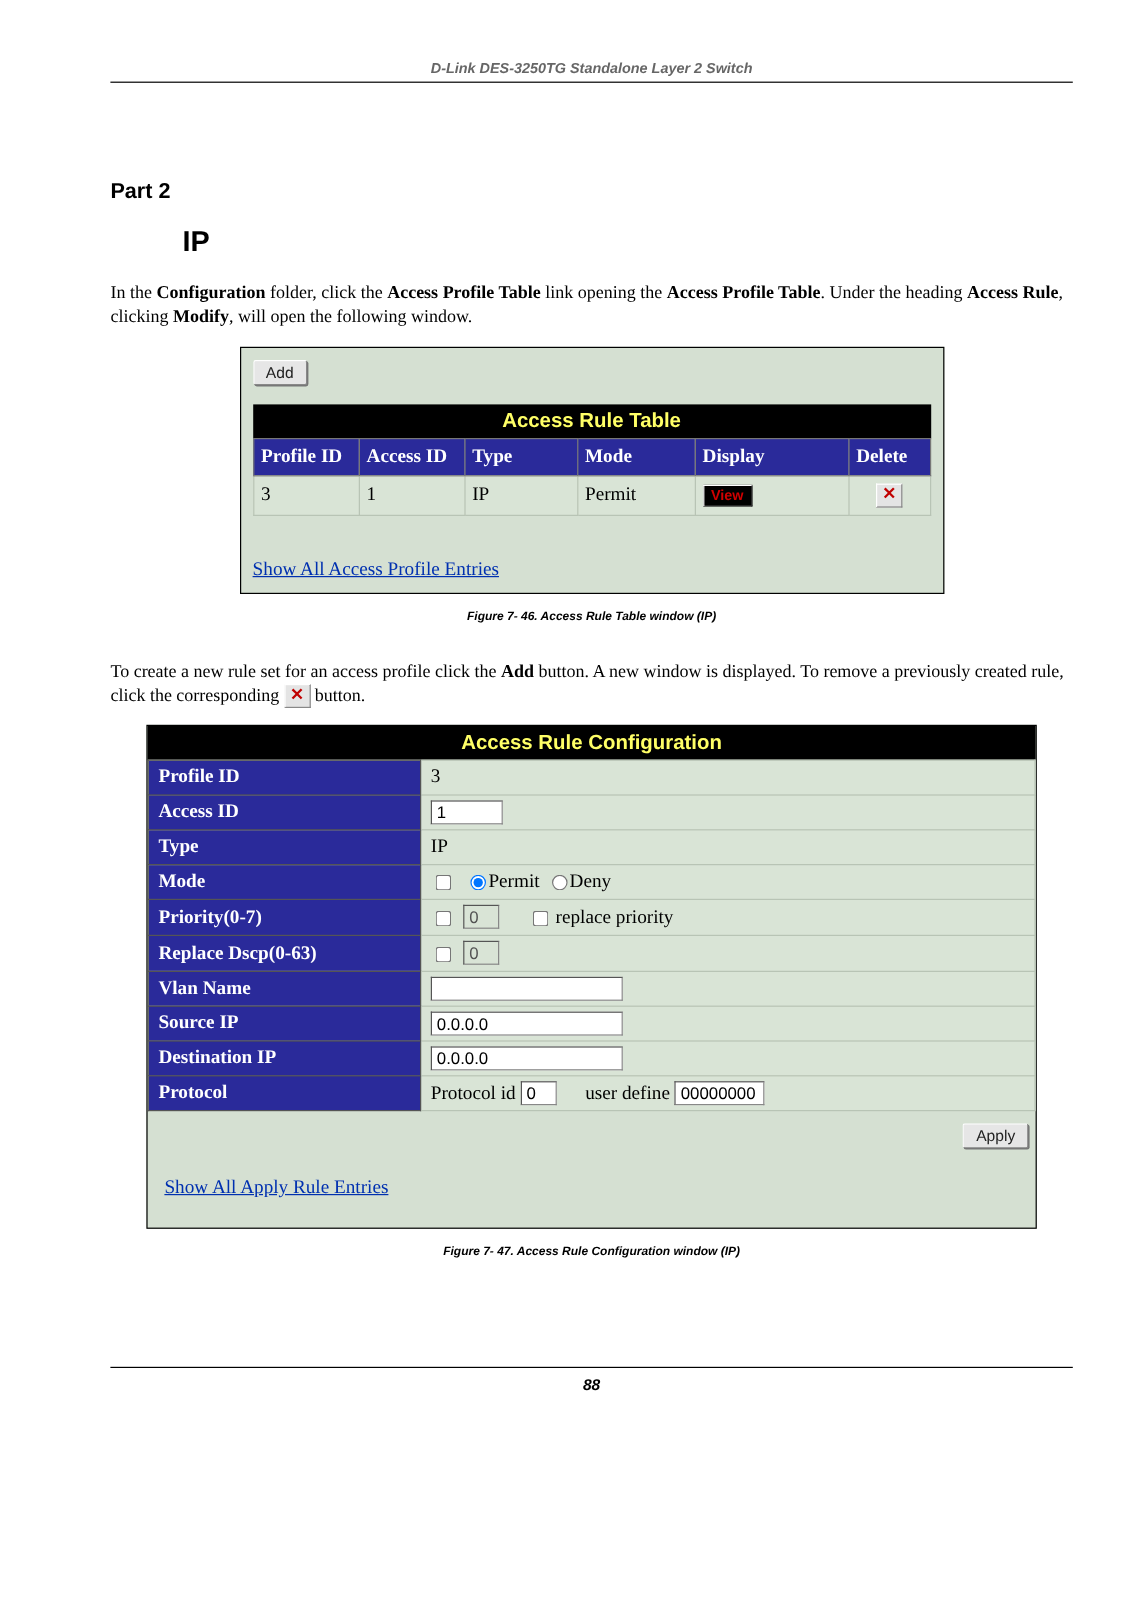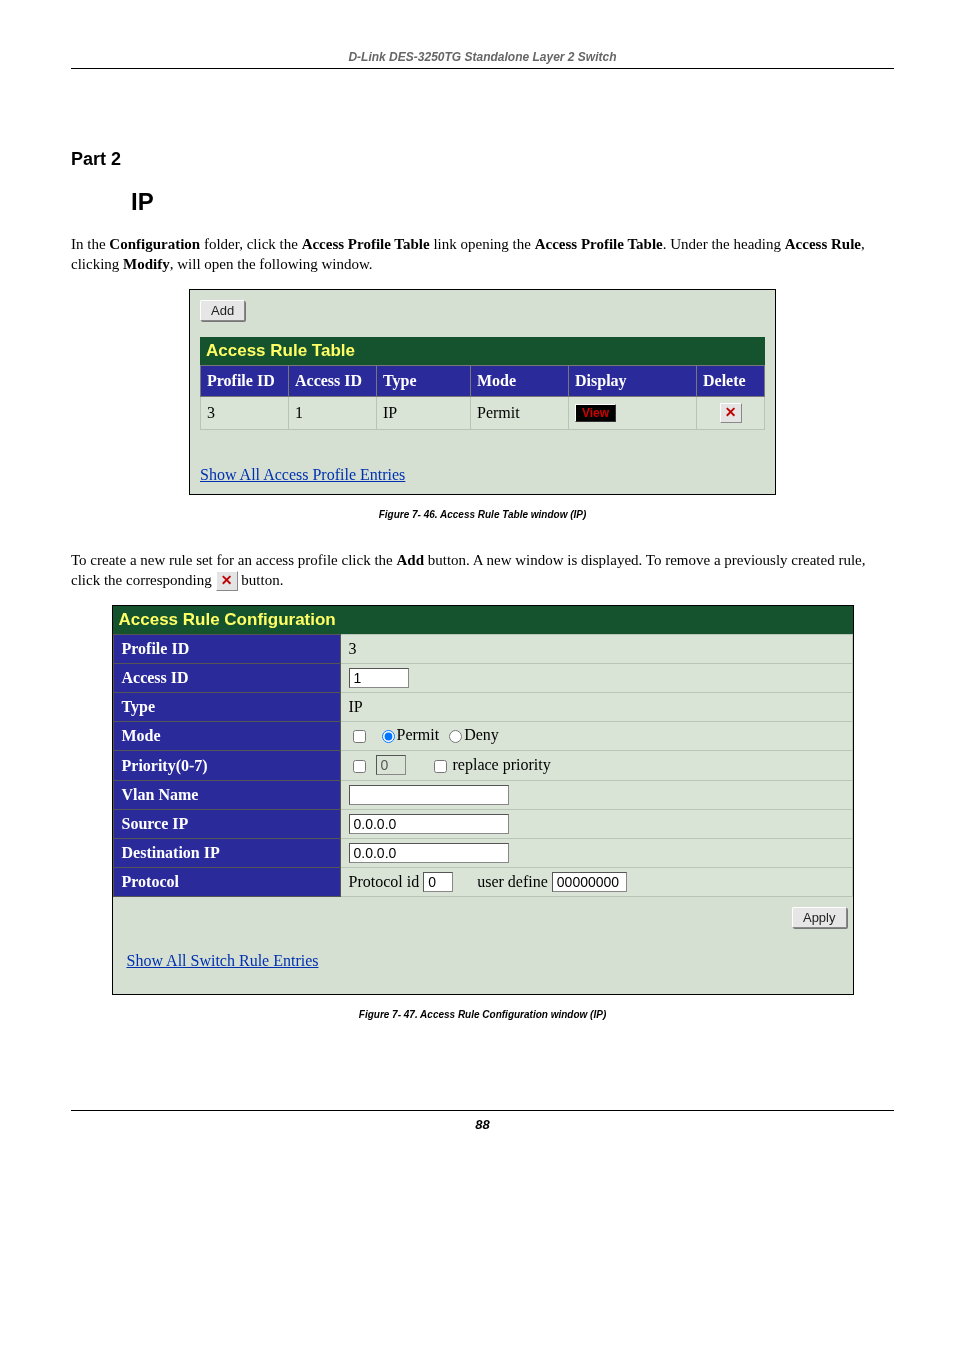--- a/index.html
+++ b/index.html
@@ -4,21 +4,21 @@
 <style>
   body {
     margin: 0;
     padding: 0;
     font-family: "Times New Roman", Times, serif;
     background: #fff;
     color: #000;
     width: 954px;
   }
   .page {
-    padding: 50px 60px 40px 71px;
+    padding: 50px 60px 40px 92px;
   }
   .doc-header {
     text-align: center;
     font-family: Arial, Helvetica, sans-serif;
     font-weight: bold;
     font-style: italic;
     font-size: 12px;
     color: #666;
     border-bottom: 1px solid #000;
     padding-bottom: 4px;
@@ -64,27 +64,28 @@
     padding: 2px 10px;
     background: #e6e6e6;
     border: 1px solid #888;
     border-top-color: #fff;
     border-left-color: #fff;
     border-radius: 2px;
     box-shadow: 1px 1px 0 #777;
     color: #222;
   }
   .blue-bar {
-    background: #14532d;
+    background: #000000;
     color: #ffff66;
     font-family: Arial, Helvetica, sans-serif;
     font-weight: bold;
     font-size: 17px;
     padding: 4px 6px;
     margin-top: 16px;
+    text-align: center;
   }
   table.art {
     border-collapse: collapse;
     width: 100%;
     font-family: "Times New Roman", Times, serif;
     font-size: 16px;
   }
   table.art th {
     background: #2a2a9a;
     color: #fff;
@@ -278,20 +279,27 @@
         <tr>
           <td class="lbl">Priority(0-7)</td>
           <td class="val">
             <input type="checkbox" class="cb" style="">
             <input type="text" class="txt txt-dis" style="width: 30px;" disabled="" value="0">
             &nbsp;&nbsp;&nbsp;&nbsp;
             <input type="checkbox" class="cb" style=""><span>replace priority</span>
           </td>
         </tr>
         <tr>
+          <td class="lbl">Replace Dscp(0-63)</td>
+          <td class="val">
+            <input type="checkbox" class="cb" style="">
+            <input type="text" class="txt txt-dis" style="width: 30px;" disabled="" value="0">
+          </td>
+        </tr>
+        <tr>
           <td class="lbl">Vlan Name</td>
           <td class="val"><input type="text" class="txt" style="width: 160px;" value=""></td>
         </tr>
         <tr>
           <td class="lbl">Source IP</td>
           <td class="val"><input type="text" class="txt" style="width: 160px;" value="0.0.0.0"></td>
         </tr>
         <tr>
           <td class="lbl">Destination IP</td>
           <td class="val"><input type="text" class="txt" style="width: 160px;" value="0.0.0.0"></td>
@@ -304,21 +312,21 @@
             &nbsp;&nbsp;&nbsp;&nbsp;
             <span>user define</span>
             <input type="text" class="txt" style="width: 75px;" value="00000000">
           </td>
         </tr>
       </tbody>
         </table>
       <div class="apply-row">
         <span class="win-btn">Apply</span>
         <div style="text-align:left; margin-top:24px; padding-left:8px;">
-          <a href="#" class="link-like">Show All Switch Rule Entries</a>
+          <a href="#" class="link-like">Show All Apply Rule Entries</a>
         </div>
       </div>
     </div>
   </div>
   <div class="caption">Figure 7- 47. Access Rule Configuration window (IP)</div>
 
   <div class="footer-line">88</div>
 
 </div>
 

